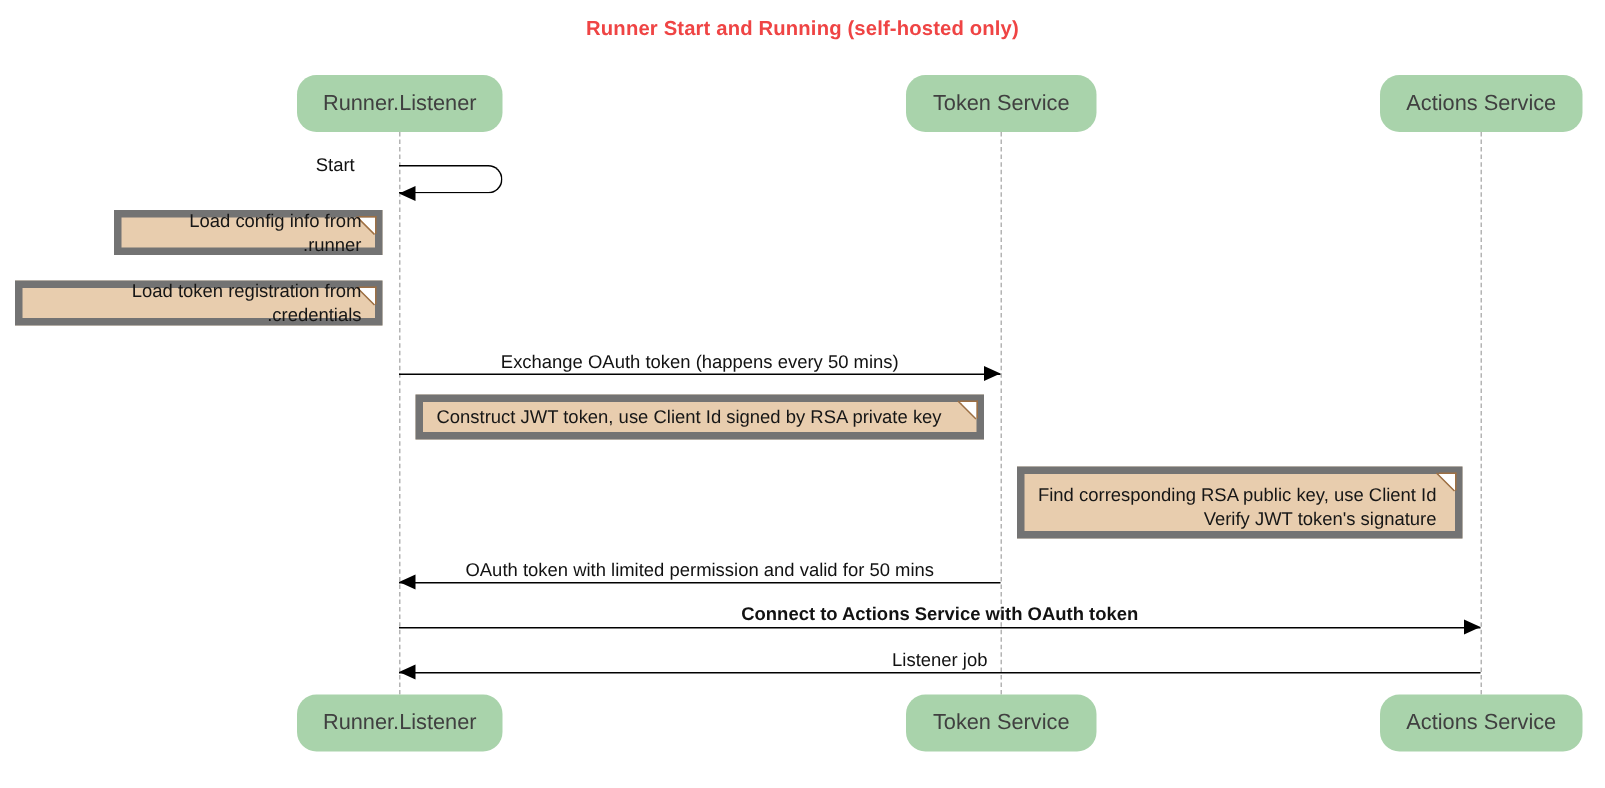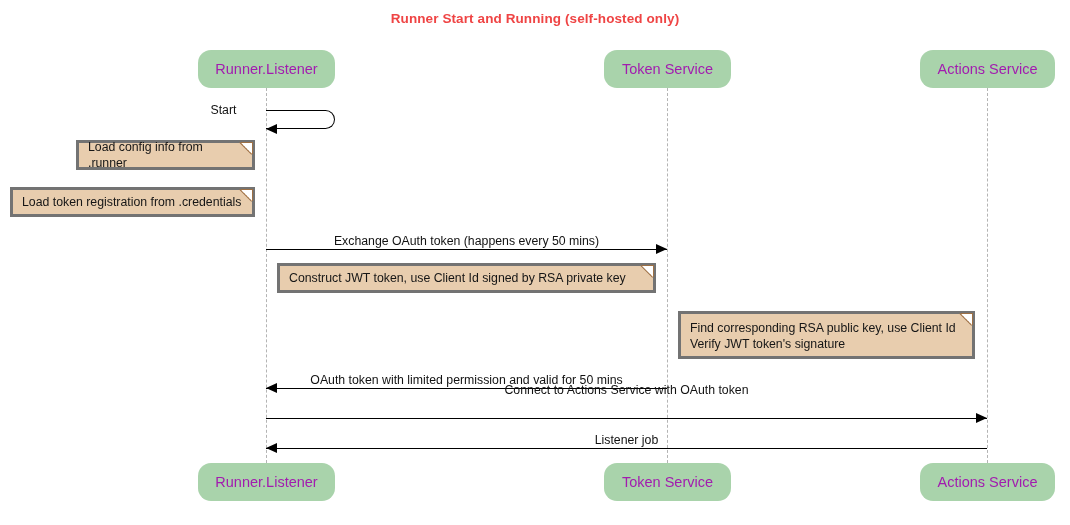--- a/index.html
+++ b/index.html
@@ -33,36 +33,37 @@
     border-left: 1px dashed #b4b4b4;
   }
   
   .participant {
     position: absolute;
     background: #a9d3ab;
     border-radius: 13px;
     display: flex;
     align-items: center;
     justify-content: center;
-    color: #a21caf;
+    color: #404040;
     font-size: 14.5px;
     box-sizing: border-box;
   }
   
   .note {
     position: absolute;
     box-sizing: border-box;
     background: #e8cdae;
-    border: 3px solid #737373;
+    border: 5px solid #737373;
     color: #161616;
     font-size: 12.3px;
     line-height: 16px;
     padding: 6px 9px 6px 9px;
     display: flex;
     align-items: center;
+    text-align: right;
   }
   .note .fold {
     position: absolute;
     top: -1px;
     right: -1px;
     width: 12px;
     height: 12px;
     background: linear-gradient(225deg, #ffffff 0 50%, transparent 50% 100%);
     border-top: 1px solid #9d7045;
     border-right: 1px solid #9d7045;
@@ -165,21 +166,21 @@
   <div class="note" style="left:678px; top:311px; width:297px; height:48px; align-items:flex-start;">
     <span class="fold"></span>
     <span class="note-text">Find corresponding RSA public key, use Client Id
 Verify JWT token's signature</span>
   </div>
 
   <div class="msg-label" style="left:266px; top:373px; width:401px;">OAuth token with limited permission and valid for 50 mins</div>
   <div class="msg-line" style="left:266px; top:388px; width:401px;"></div>
   <div class="arrow-head arrow-left" style="left:266px; top:383px;"></div>
 
-  <div class="msg-label" style="left:266px; top:383px; width:721px;">Connect to Actions Service with OAuth token</div>
+  <div class="msg-label" style="left:266px; top:402px; width:721px;font-weight:bold;">Connect to Actions Service with OAuth token</div>
   <div class="msg-line" style="left:266px; top:418px; width:721px;"></div>
   <div class="arrow-head arrow-right" style="left:976px; top:413px;"></div>
 
   <div class="msg-label" style="left:266px; top:433px; width:721px;">Listener job</div>
   <div class="msg-line" style="left:266px; top:448px; width:721px;"></div>
   <div class="arrow-head arrow-left" style="left:266px; top:443px;"></div>
 
   <div class="participant" style="left:198px; top:463px; width:137px; height:38px;">
     <span>Runner.Listener</span>
   </div>

